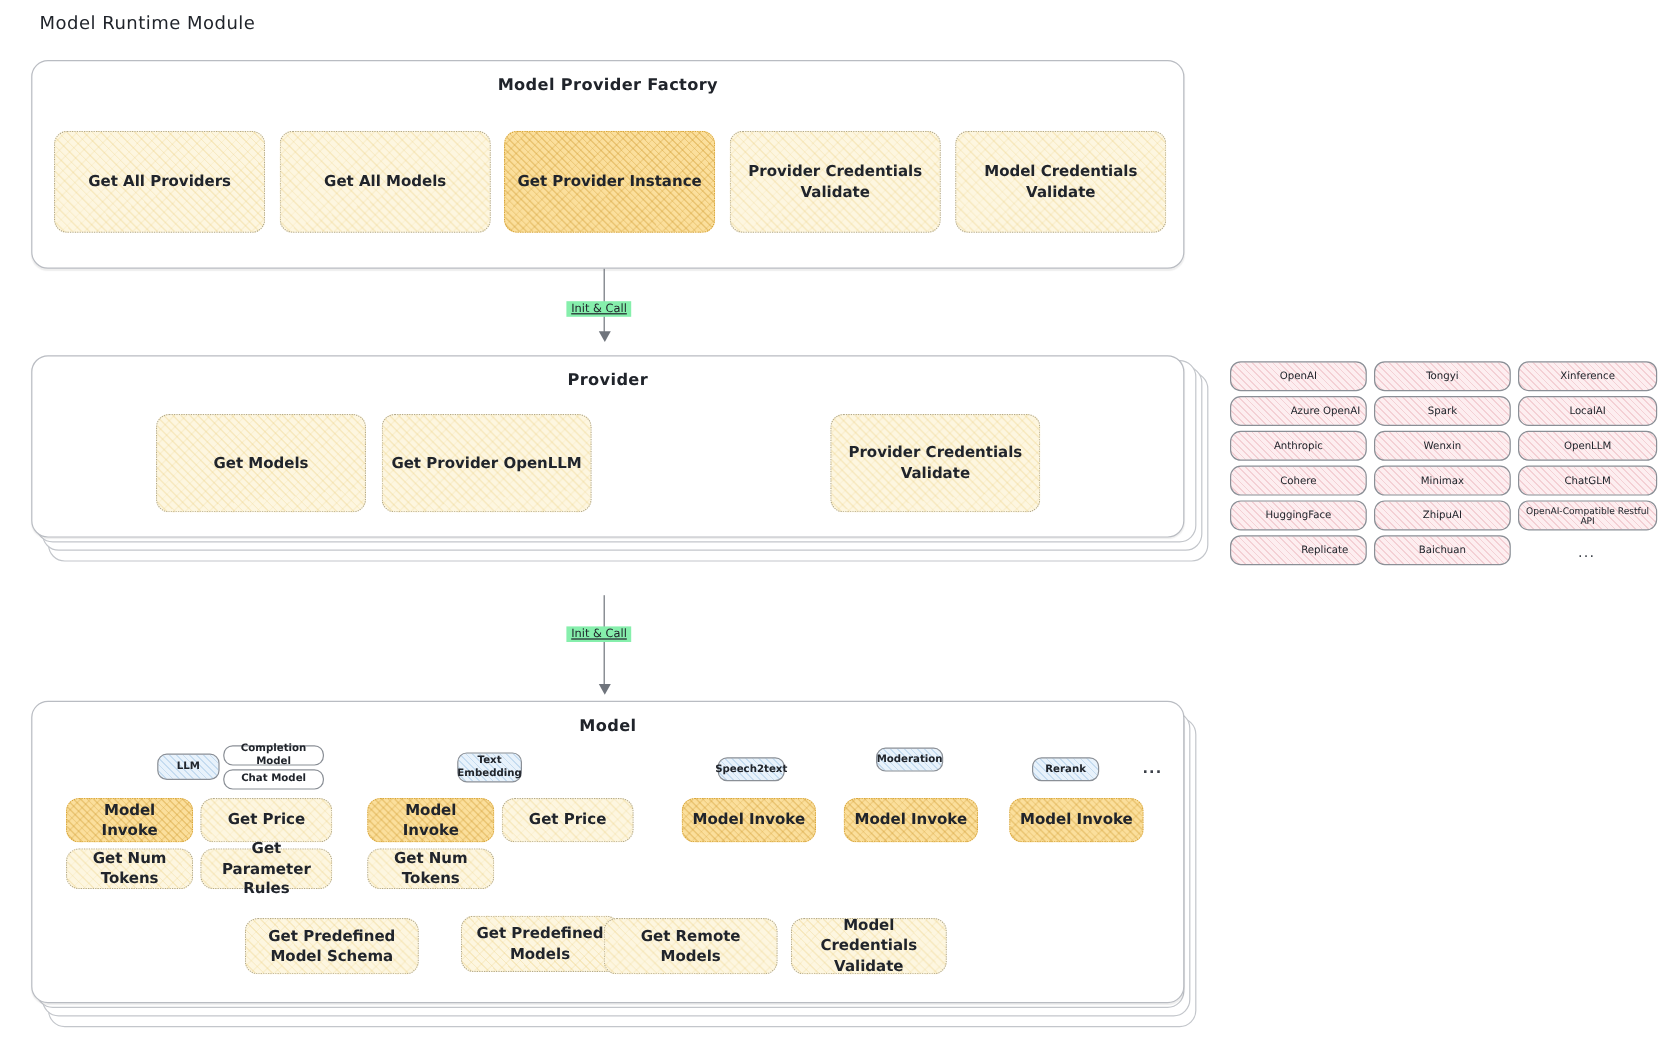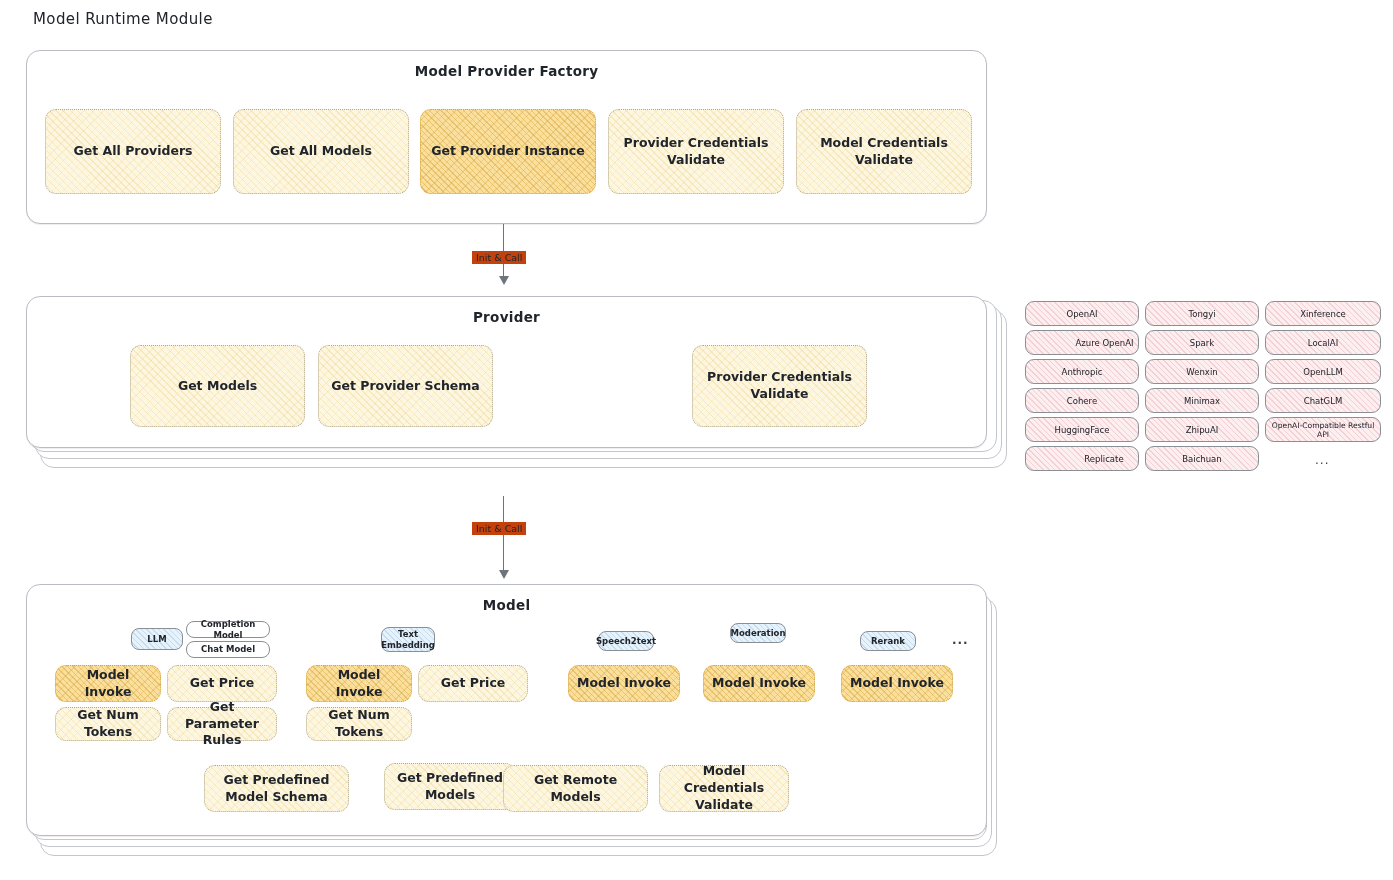--- a/index.html
+++ b/index.html
@@ -133,23 +133,24 @@
     position: absolute;
     width: 0; height: 0;
     border-left: 5px solid transparent;
     border-right: 5px solid transparent;
     border-top: 9px solid #6f747c;
   }
   .arrow-label {
     position: absolute;
     font-size: 9.5px;
     color: #20242b;
-    background: #c2410c;
+    background: #86efac;
     padding: 1px 4px;
     white-space: nowrap;
+    text-decoration: underline;
   }
 
   .ellipsis {
     position: absolute;
     font-size: 12px;
     color: #3b4048;
     letter-spacing: 1px;
   }
 </style>
 </head>
@@ -172,21 +173,21 @@
 <div class="arrow-label" style="left:472px; top:251px;">Init &amp; Call</div>
 
 <div class="deck-layer" style="left:40px; top:310px; width:965px; height:156px;"></div>
 <div class="deck-layer" style="left:35px; top:305px; width:965px; height:152px;"></div>
 <div class="deck-layer" style="left:30px; top:300px; width:965px; height:150px;"></div>
 
 <div class="panel" style="left:26px; top:296px; width:959px; height:150px;">
   <div class="panel-title">Provider</div>
 
   <div class="op" style="left:103px; top:48px; width:175px; height:82px;">Get Models</div>
-  <div class="op" style="left:291px; top:48px; width:175px; height:82px;">Get Provider Schema</div>
+  <div class="op" style="left:291px; top:48px; width:175px; height:82px;">Get Provider OpenLLM</div>
   <div class="op" style="left:665px; top:48px; width:175px; height:82px;">Provider Credentials Validate</div>
 </div>
 
 <div style="position:absolute; left:1025px; top:300px; width:355px; height:175px;">
 
   <div class="chip" style="left:0px; top:1px; width:114px; height:25px;">OpenAI</div>
   <div class="chip" style="left:0px; top:30px; width:114px; height:25px;padding-left:48px;">Azure OpenAI</div>
   <div class="chip" style="left:0px; top:59px; width:114px; height:25px;">Anthropic</div>
   <div class="chip" style="left:0px; top:88px; width:114px; height:25px;">Cohere</div>
   <div class="chip" style="left:0px; top:117px; width:114px; height:25px;">HuggingFace</div>

